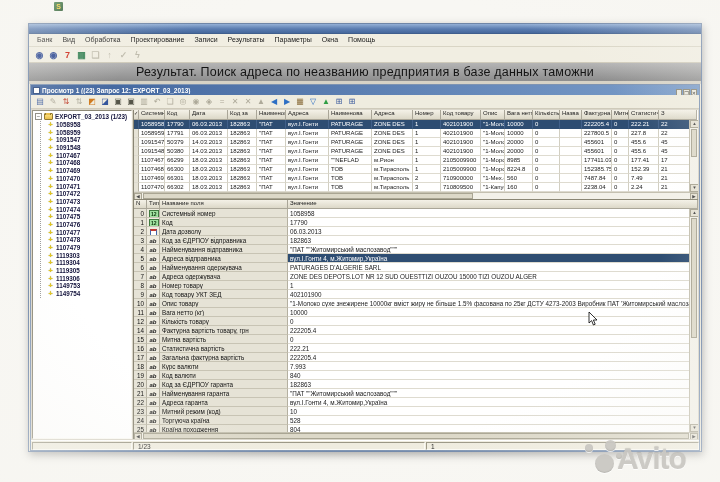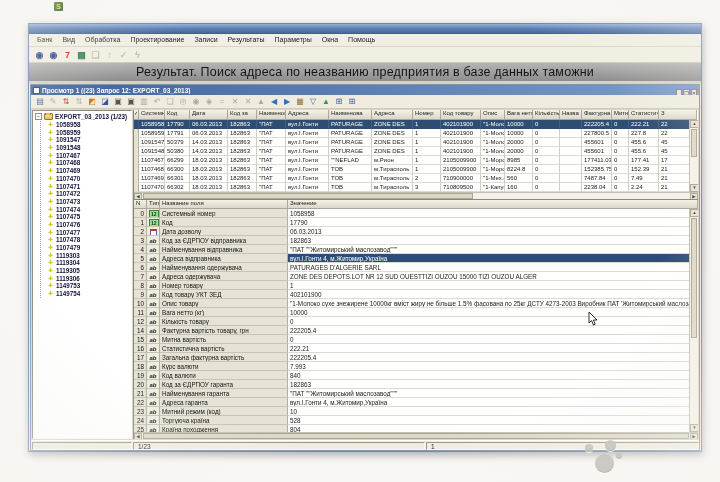--- a/index.html
+++ b/index.html
@@ -654,13 +654,14 @@
 
 <svg class="cursor" width="10" height="14" viewBox="0 0 10 14">
   <polygon points="1,0 1,11 3.6,8.6 5.4,13 7.2,12.2 5.4,8 9,8" fill="#fff" stroke="#000" stroke-width="0.8"></polygon>
 </svg>
 
 <div class="watermark">
   <div class="wm-dot" style="left:12px;top:20px;width:19px;height:19px;"></div>
   <div class="wm-dot" style="left:22px;top:6px;width:11px;height:11px;"></div>
   <div class="wm-dot" style="left:2px;top:10px;width:8px;height:8px;"></div>
   <div class="wm-dot" style="left:33px;top:19px;width:6px;height:6px;"></div>
+  <div class="wm-text">Avito</div>
 </div>
 
 </body></html>

